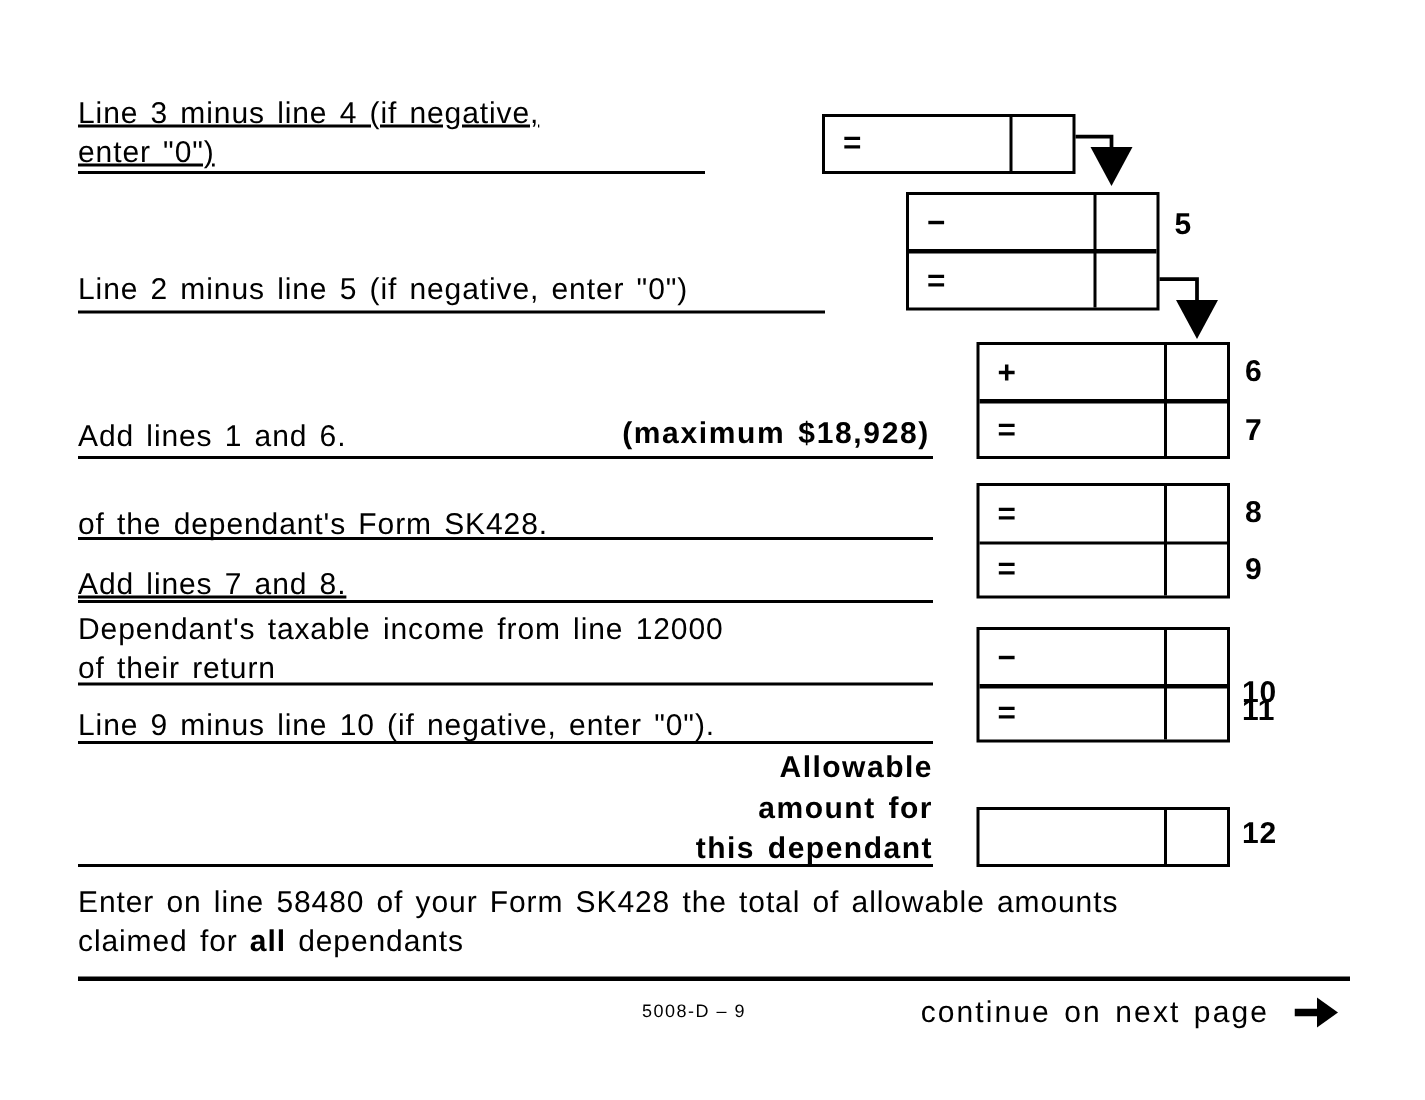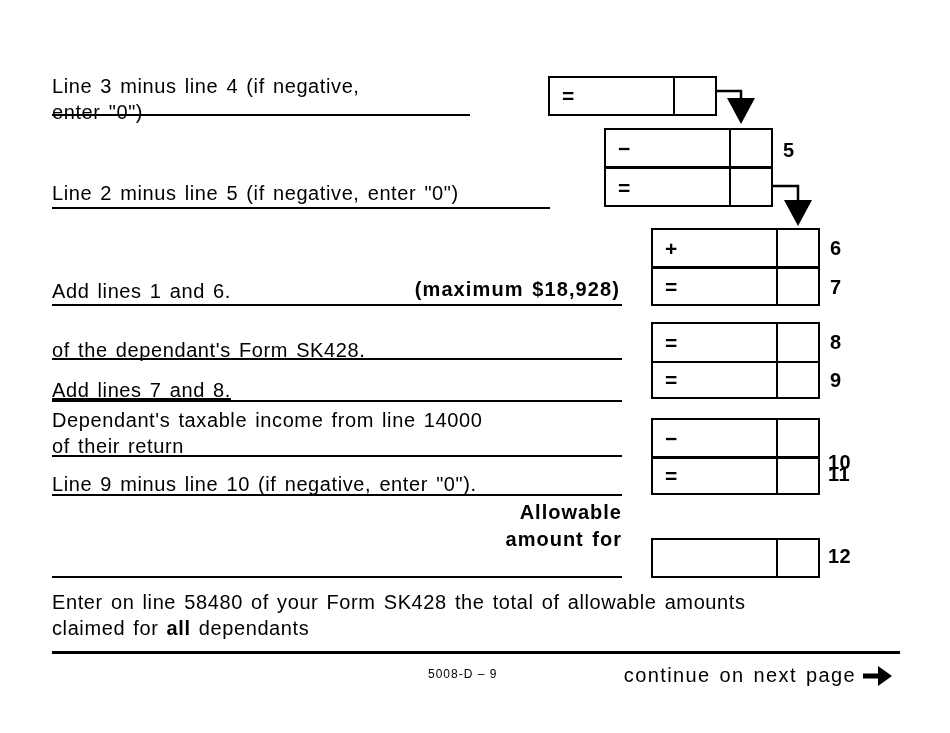--- a/index.html
+++ b/index.html
@@ -28,53 +28,53 @@
   .op-single { top:0; height:36px; line-height:36px; }
   .op-top { top:0; height:37px; line-height:37px; }
   .op-bot { bottom:0; height:35px; line-height:35px; }
   .lnum {
     position:absolute; font-weight:bold; font-size:20px; line-height:20px;
     letter-spacing:0.5px;
   }
   .arrow-svg { position:absolute; }
   .footer-code { position:absolute; font-size:12px; letter-spacing:1px; }
   .footer-continue {
-    position:absolute; display:flex; align-items:center; gap:7px;
+    position:absolute; display:flex; gap:17px;
     font-size:20px; letter-spacing:1.4px; word-spacing:2px;
   }
 </style>
 </head>
 <body>
 
 <div class="page">
 
-  <div class="t" style="left:52px; top:73px;"><span>Line 3 minus line 4 (if negative,</span><br><span>enter "0")</span></div>
+  <div class="t" style="left:52px; top:63px;text-decoration:underline;"><span>Line 3 minus line 4 (if negative,</span><br><span>enter "0")</span></div>
   <div class="rule" style="left:52px; top:114px; width:418px;"></div>
 
   <div class="t" style="left:52px; top:180px;">Line 2 minus line 5 (if negative, enter "0")</div>
   <div class="rule" style="left:52px; top:207px; width:498px;"></div>
 
   <div class="t" style="left:52px; top:278px;">Add lines 1 and 6.</div>
   <div class="t bold right" style="right:330px; top:276px; letter-spacing:1.1px;">(maximum $18,928)</div>
   <div class="rule" style="left:52px; top:304px; width:570px;"></div>
 
   <div class="t" style="left:52px; top:311px;"><br><span>of the dependant's Form SK428.</span></div>
   <div class="rule" style="left:52px; top:358px; width:570px;"></div>
 
   <div class="t" style="left:52px; top:377px;text-decoration:underline;">Add lines 7 and 8.</div>
   <div class="rule" style="left:52px; top:400px; width:570px;"></div>
 
-  <div class="t" style="left:52px; top:407px;"><span>Dependant's taxable income from line 14000</span><br><span>of their return</span></div>
+  <div class="t" style="left:52px; top:407px;"><span>Dependant's taxable income from line 12000</span><br><span>of their return</span></div>
   <div class="rule" style="left:52px; top:455px; width:570px;"></div>
 
   <div class="t" style="left:52px; top:471px;">Line 9 minus line 10 (if negative, enter "0").</div>
   <div class="rule" style="left:52px; top:494px; width:570px;"></div>
 
 
-  <div class="t bold right" style="right:328px; top:499px; line-height:27px; letter-spacing:1px;"><span>Allowable</span><br><span>amount for</span><br></div>
+  <div class="t bold right" style="right:328px; top:499px; line-height:27px; letter-spacing:1px;"><span>Allowable</span><br><span>amount for</span><br><span>this dependant</span></div>
   <div class="rule" style="left:52px; top:576px; width:570px;"></div>
 
   <div class="t" style="left:52px; top:589px;"><span>Enter on line 58480 of your Form SK428 the total of allowable amounts</span><br><span>claimed for </span><span class="bold">all</span><span> dependants</span></div>
 
   <div class="abox" style="left:548px; top:76px; width:169px; height:40px;">
     <div class="vdiv"></div>
     <span class="op op-single">=</span>
   </div>
 
   <svg class="arrow-svg" style="left:713px; top:82px;" width="48" height="46" viewBox="0 0 48 46">

